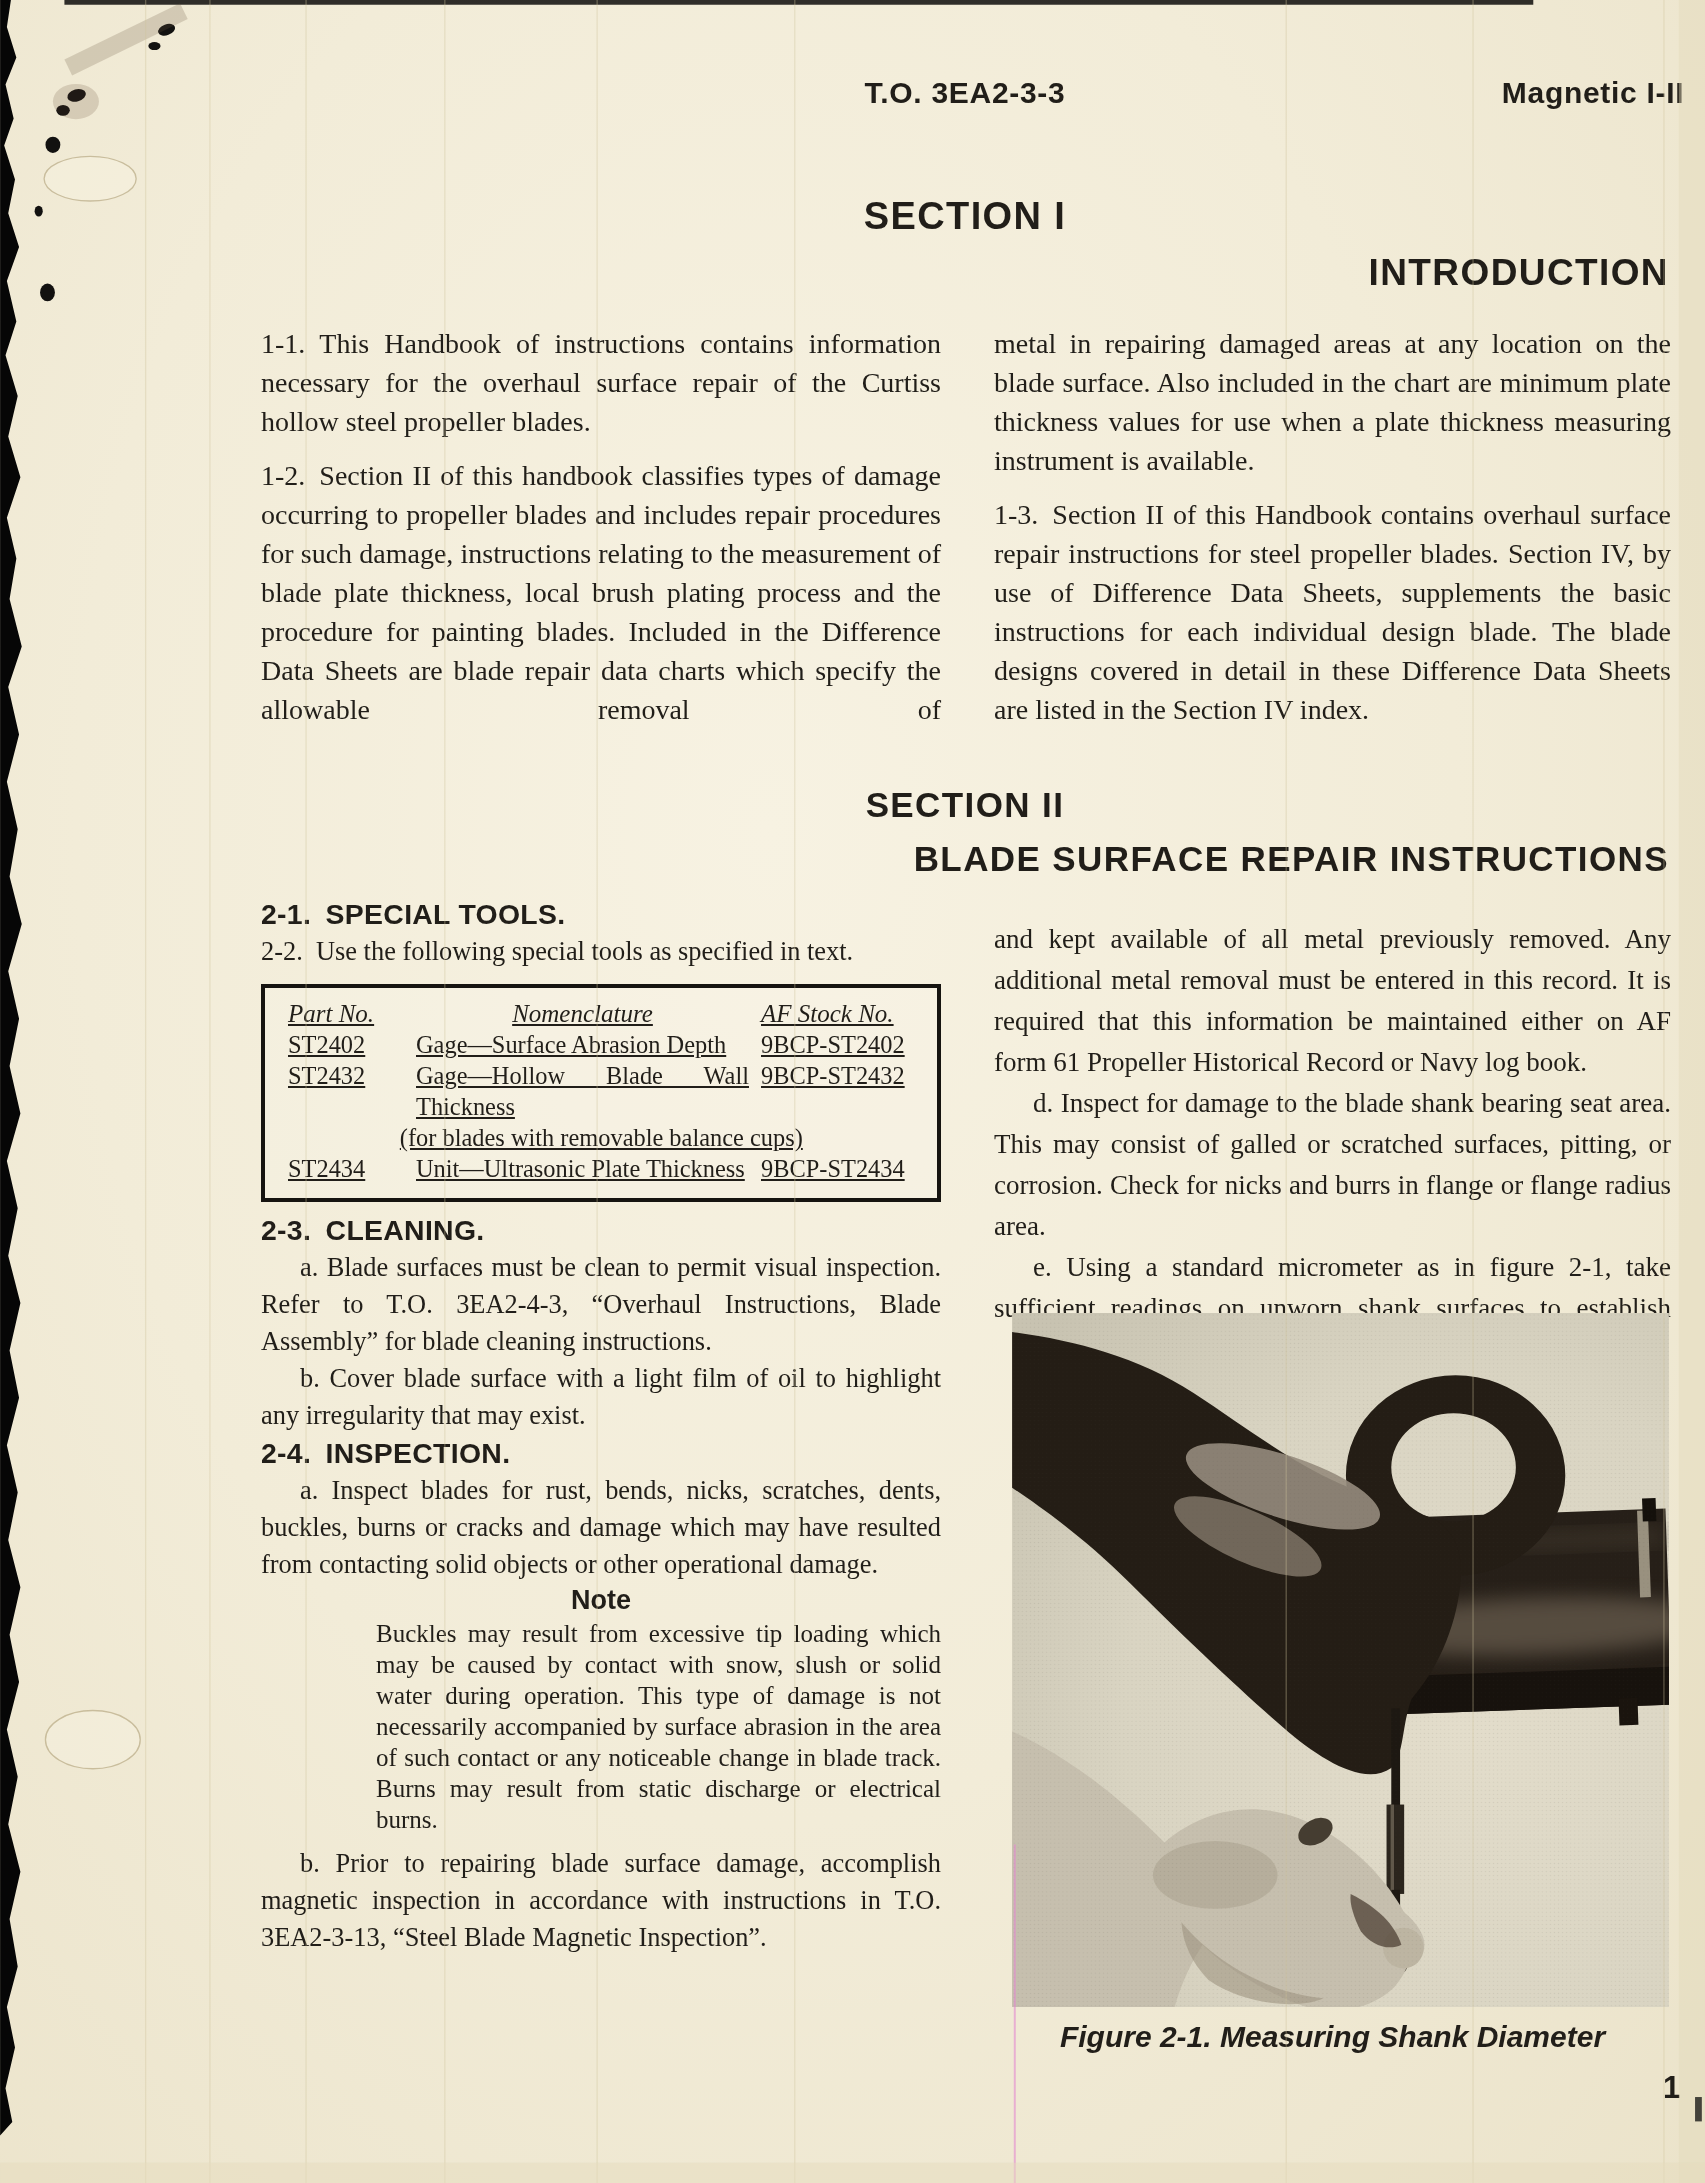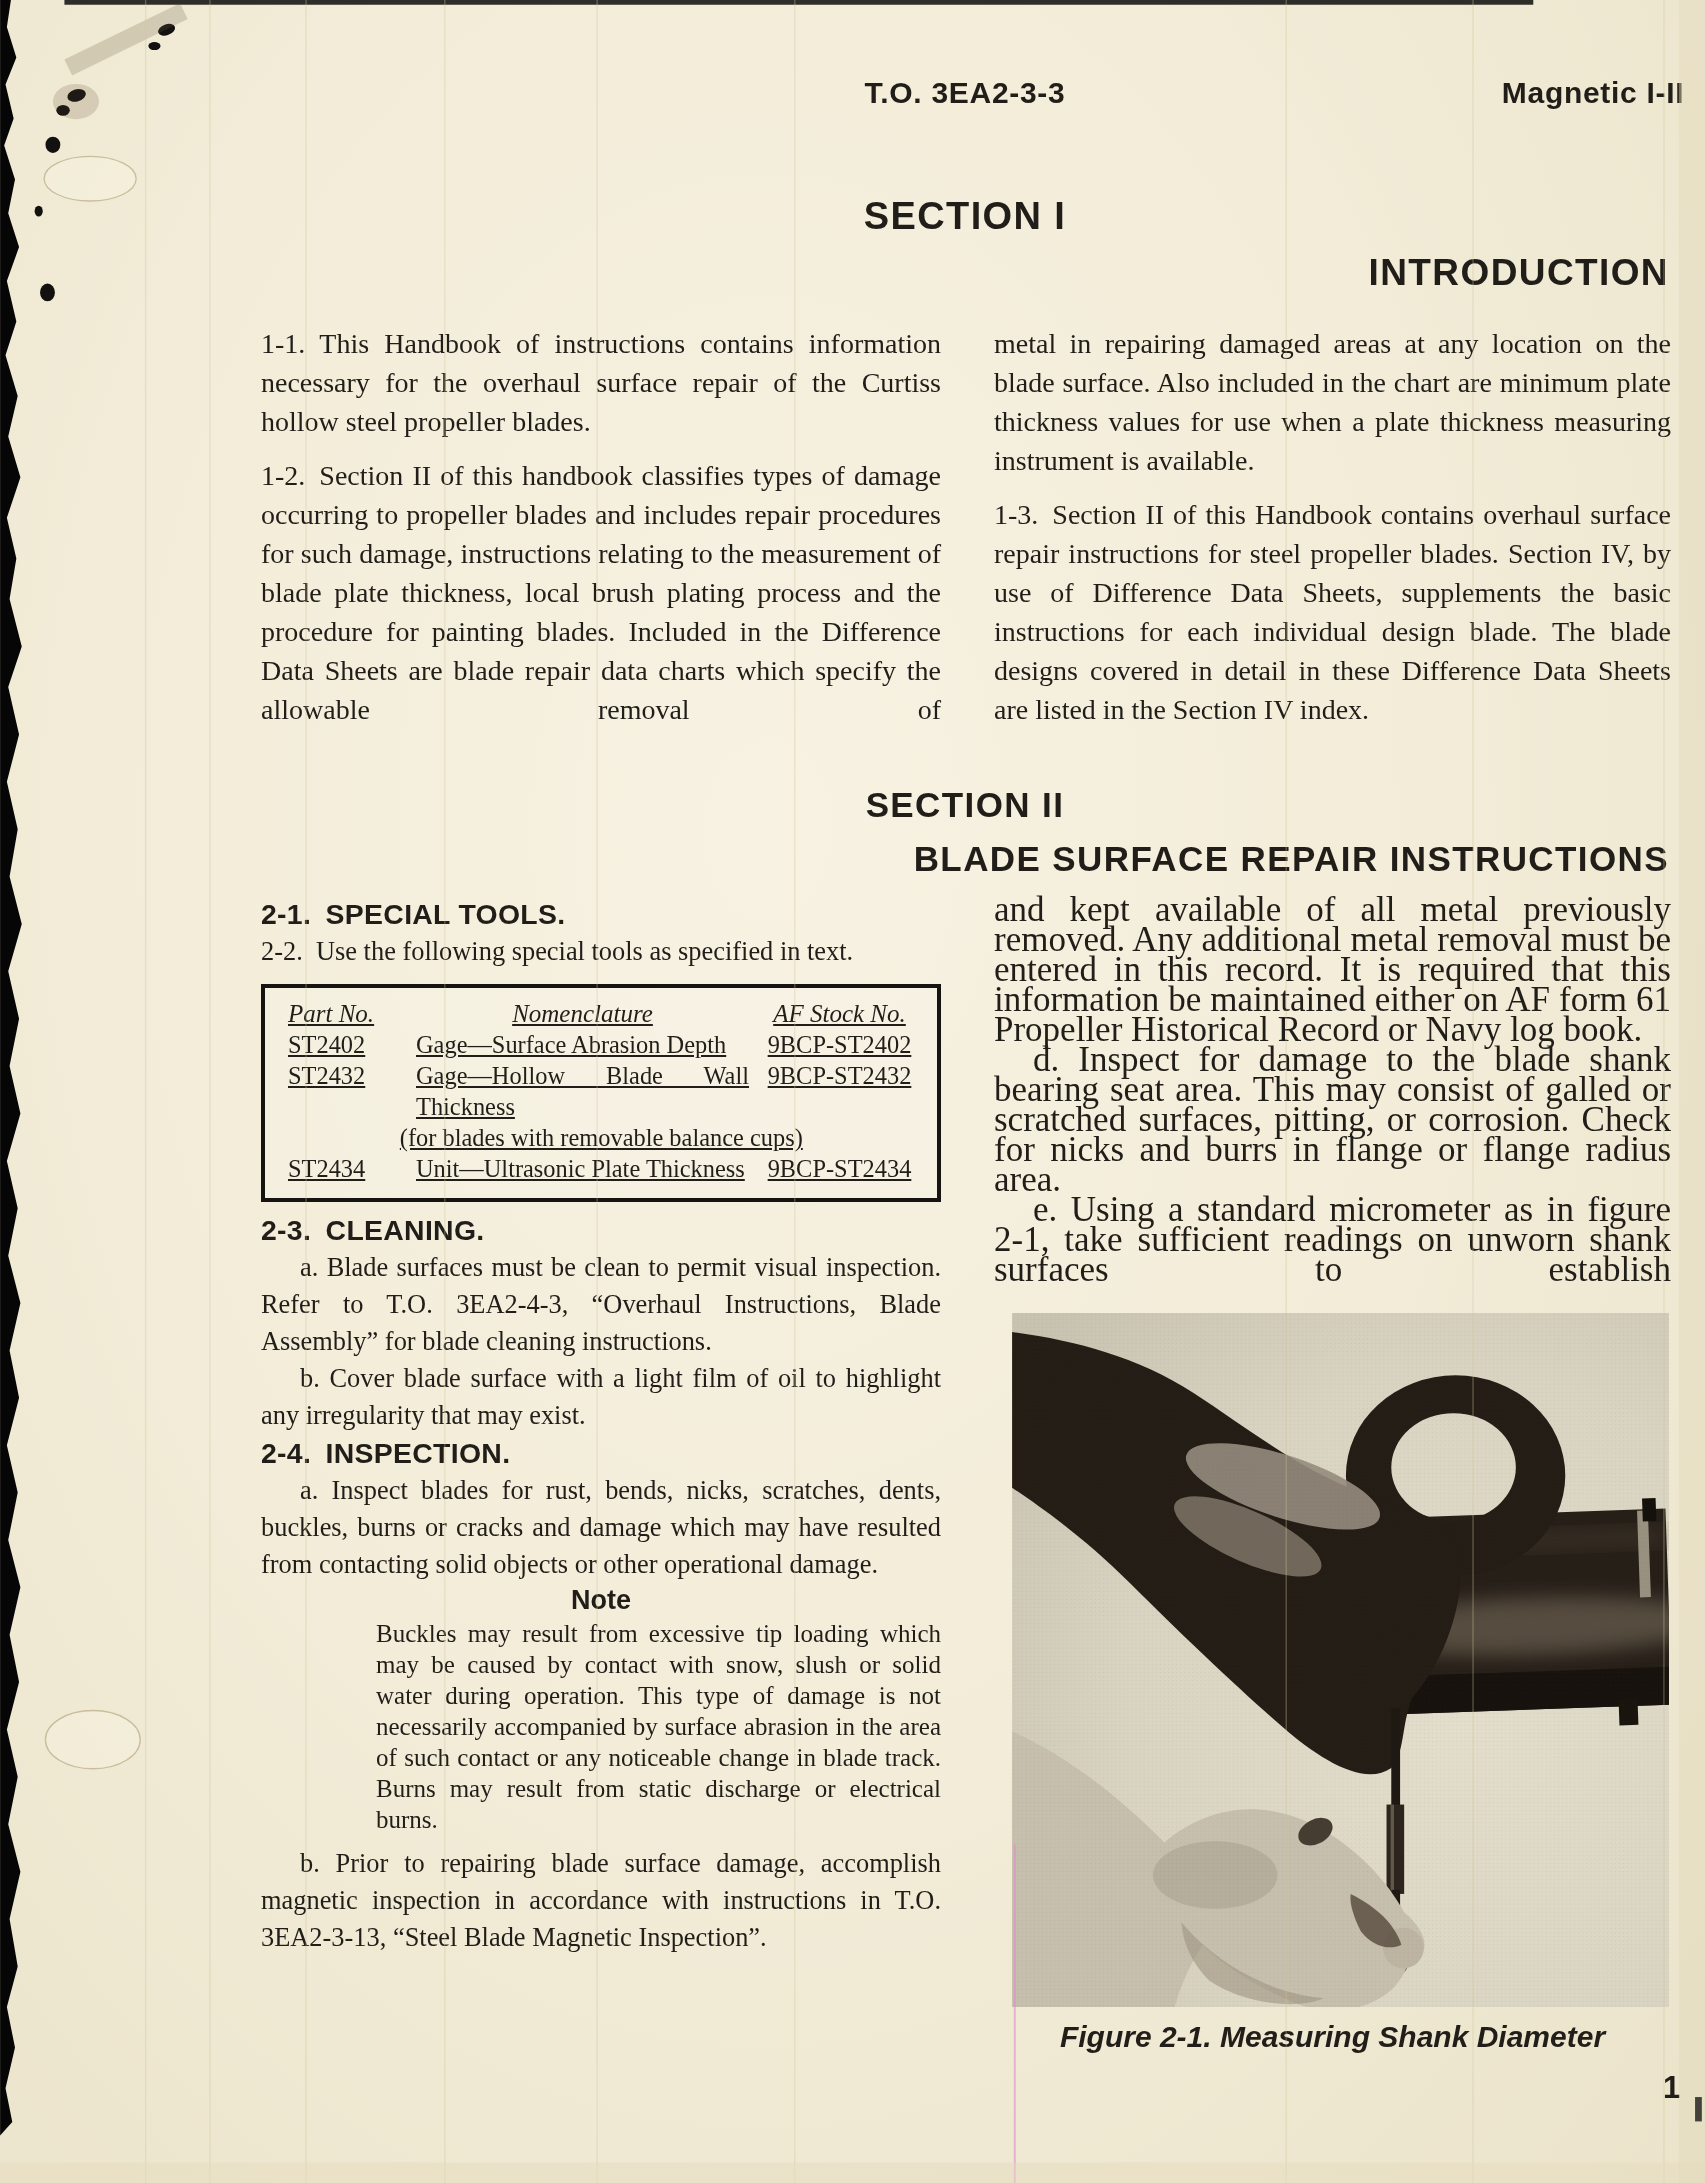--- a/index.html
+++ b/index.html
@@ -20,33 +20,33 @@
   .sec-title{left:261px;width:1408px;text-align:center;
     font-family:"Liberation Sans",sans-serif;font-weight:bold;font-size:38px;letter-spacing:1.4px;}
   .sec-sub{left:261px;width:1408px;text-align:right;
     font-family:"Liberation Sans",sans-serif;font-weight:bold;font-size:37px;letter-spacing:1.4px;}
   
   .col{width:680px;text-align:justify;}
   .col p{margin:0;}
   .s1{font-size:28px;line-height:39px;}
   .s1 p{margin-bottom:15px;}
   .s2{font-size:26.4px;line-height:37px;}
-  .s2r{font-size:35px;line-height:30px;width:677px;}
+  .s2r{font-size:27px;line-height:41px;width:677px;margin-top:24px;}
   .ind{text-indent:39px;}
   .cont-break{text-align-last:justify;}
   .subhead{font-family:"Liberation Sans",sans-serif;font-weight:bold;font-size:28.4px;
     line-height:38px;text-align:left;letter-spacing:0.3px;margin:0;}
   
   .tools-table{border:4.1px solid #161410;margin:13.5px 0 9.5px 0;padding:10.8px 19px 13.5px 23px;
     box-sizing:border-box;width:680px;background:rgba(255,255,255,0.12);}
   .t-grid{display:grid;grid-template-columns:116px 1fr 157px;column-gap:12px;
     font-size:24.4px;line-height:31px;text-decoration:underline;}
   .t-head{font-style:italic;font-size:25px;}
   .t-c{text-align:center;}
-  .t-r{text-align:center;}
+  .t-r{text-align:left;}
   .t-note{grid-column:2/4;margin-left:-16.2px;}
   
   .note-label{font-family:"Liberation Sans",sans-serif;font-weight:bold;font-size:27px;
     text-align:center;line-height:35px;margin:0;}
   .note-block{margin-left:115px;width:565px;font-size:25px;line-height:31px;text-align:justify;}
   
   .photo{left:1012px;top:1313px;width:657px;height:694px;}
   .caption{left:994px;top:2020px;width:677px;text-align:center;
     font-family:"Liberation Sans",sans-serif;font-weight:bold;font-style:italic;font-size:30px;}
   .pagenum{left:1650px;top:2070px;width:43px;text-align:center;

